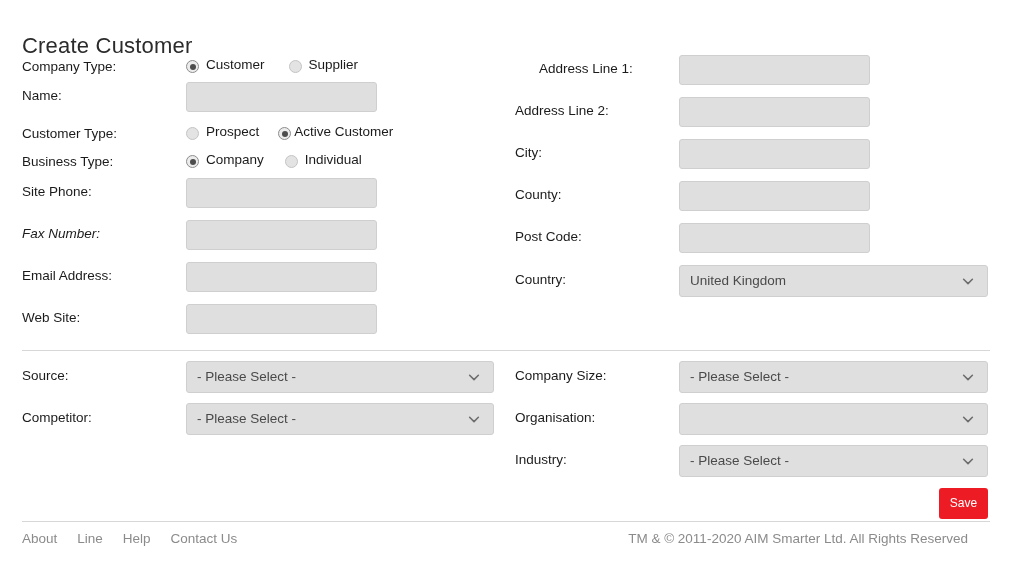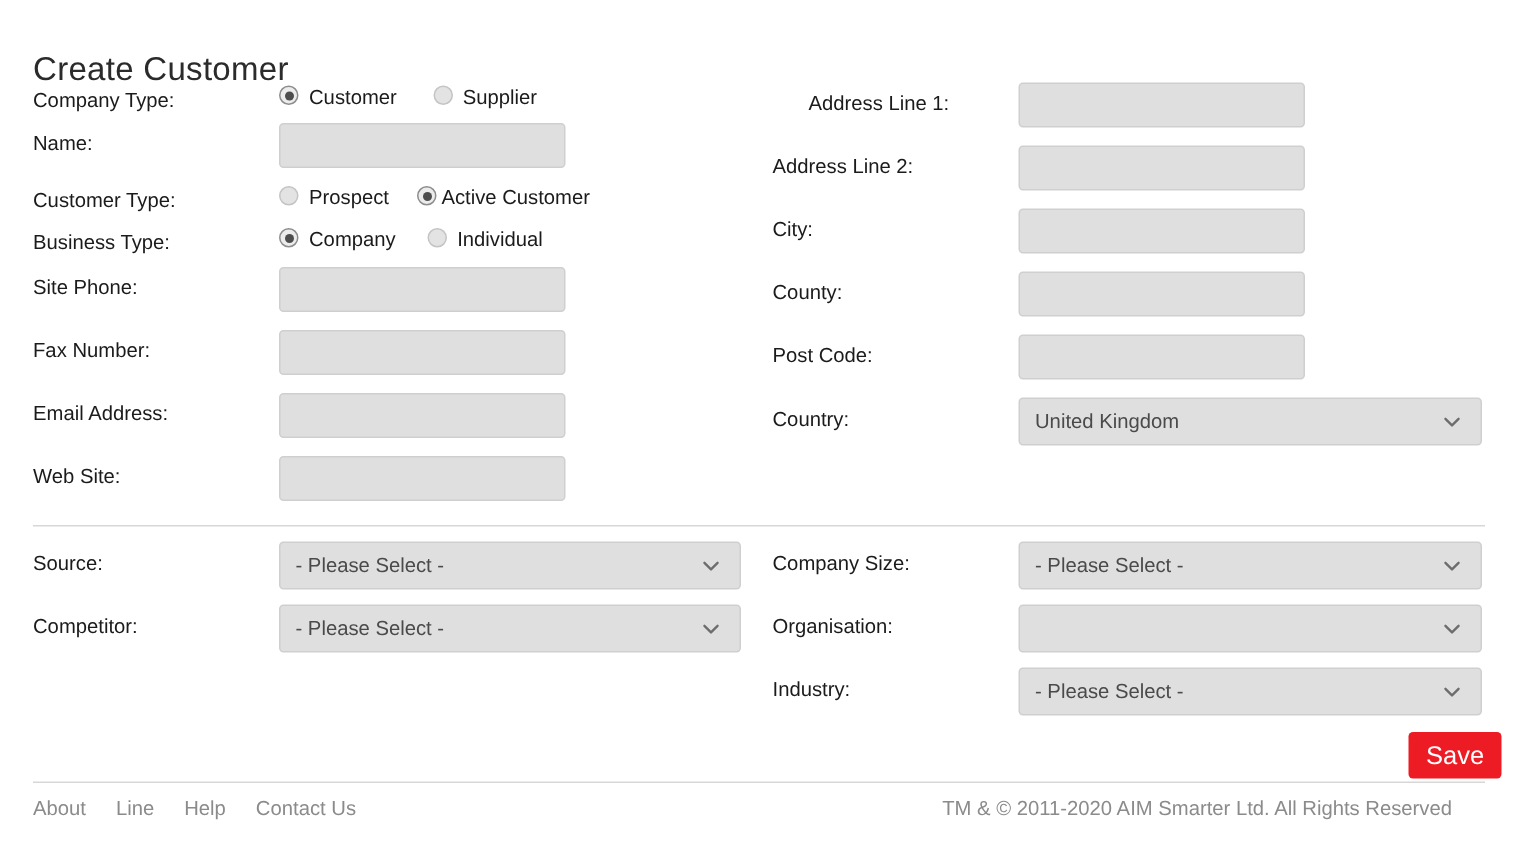--- a/index.html
+++ b/index.html
@@ -112,21 +112,21 @@
   .radio-group {
     position: absolute;
     left: 186px;
     top: 2px;
     display: flex;
     align-items: center;
     white-space: nowrap;
   }
   .radio-opt {
     display: inline-flex;
-    align-items: flex-start;
+    align-items: flex-end;
     margin-right: 20px;
     font-size: 13.5px;
     color: #1b1b1b;
   }
   .radio-opt:last-child { margin-right: 0; }
   .radio-opt .dot {
     width: 13px;
     height: 13px;
     border-radius: 50%;
     background: #e3e3e3;
@@ -170,28 +170,28 @@
     background: #d7d7d7;
   }
   .divider-mid    { top: 350px; }
   .divider-bottom { top: 521px; }
 
   
   .save-btn {
     position: absolute;
     left: 939px;
     top: 488px;
-    width: 62px;
+    width: 49px;
     height: 31px;
     background: #ed1c24;
     border: none;
     border-radius: 3px;
     color: #ffffff;
     font-family: "Liberation Sans", sans-serif;
-    font-size: 17px;
+    font-size: 12px;
     line-height: 31px;
     text-align: center;
     cursor: pointer;
     padding: 0;
   }
 
   
   .footer-links {
     position: absolute;
     left: 22px;
@@ -275,21 +275,21 @@
     </div>
 
     <div class="field-row">
       <span class="lbl" style="top:6px;">Site Phone:</span>
       <div class="ctl" style="top:0px;">
         <input class="textbox" type="text" style="padding-left: 10px; font-family: &quot;Liberation Sans&quot;, sans-serif; font-size: 13.5px; color: rgb(58, 58, 58);" placeholder="">
       </div>
     </div>
 
     <div class="field-row">
-      <span class="lbl" style="top:6px;">Fax Number:</span>
+      <span class="lbl" style="top:6px;font-style:italic;">Fax Number:</span>
       <div class="ctl" style="top:0px;">
         <input class="textbox" type="text" style="padding-left: 10px; font-family: &quot;Liberation Sans&quot;, sans-serif; font-size: 13.5px; color: rgb(58, 58, 58);" placeholder="">
       </div>
     </div>
 
     <div class="field-row">
       <span class="lbl" style="top:6px;">Email Address:</span>
       <div class="ctl" style="top:0px;">
         <input class="textbox" type="text" style="padding-left: 10px; font-family: &quot;Liberation Sans&quot;, sans-serif; font-size: 13.5px; color: rgb(58, 58, 58);" placeholder="">
       </div>

